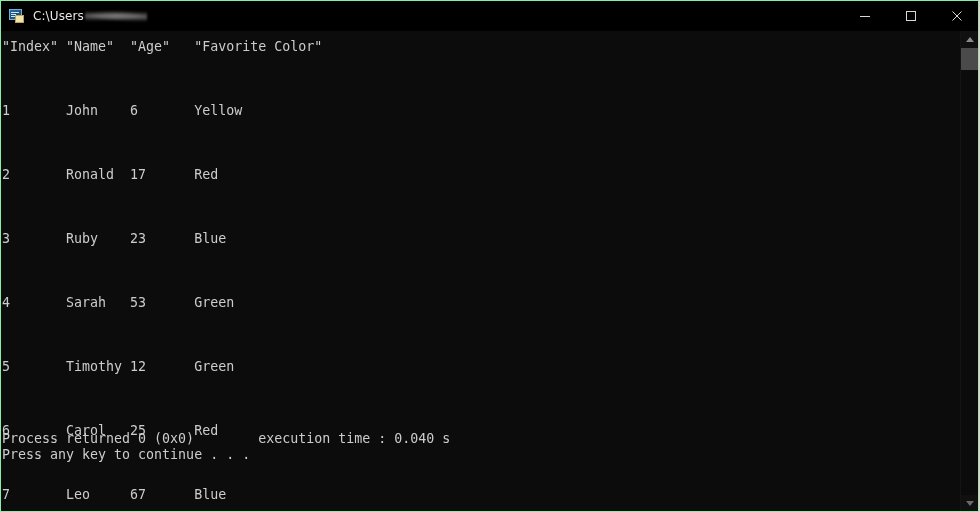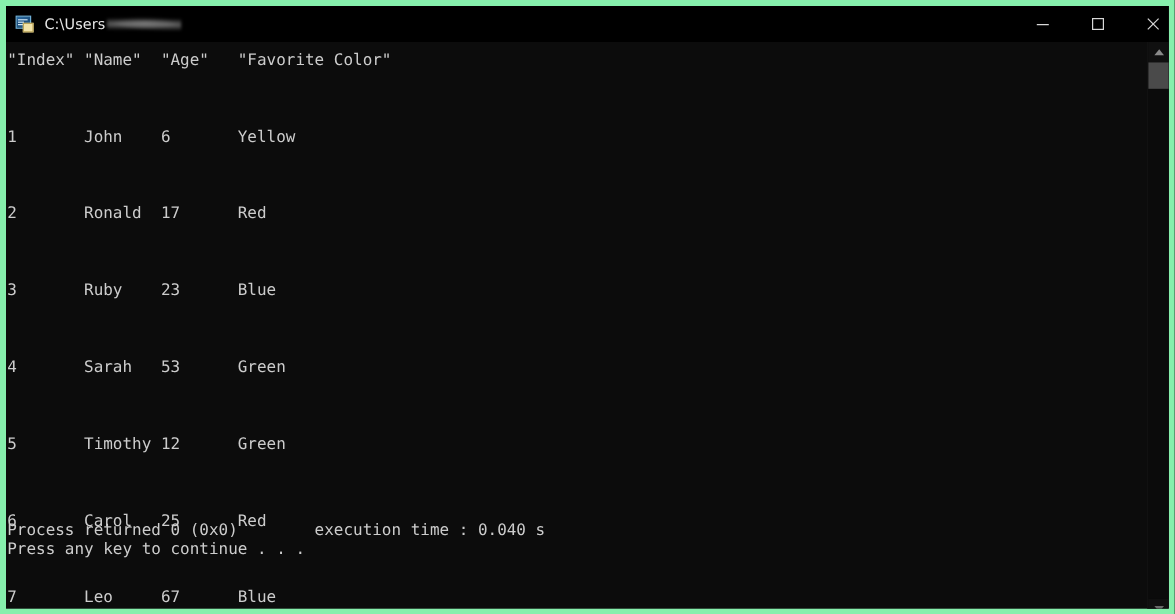--- a/index.html
+++ b/index.html
@@ -13,21 +13,21 @@
     overflow: hidden;
     font-family: "DejaVu Sans Mono", monospace;
   }
 
   .window {
     position: relative;
     width: 979px;
     height: 512px;
     background: #0c0c0c;
     box-sizing: border-box;
-    border: 5px solid #86efac;
+    border: 1px solid #86efac;
     overflow: hidden;
   }
 
   
   .titlebar {
     position: absolute;
     left: 0; top: 0;
     width: 979px;
     height: 30px;
     background: #000000;

